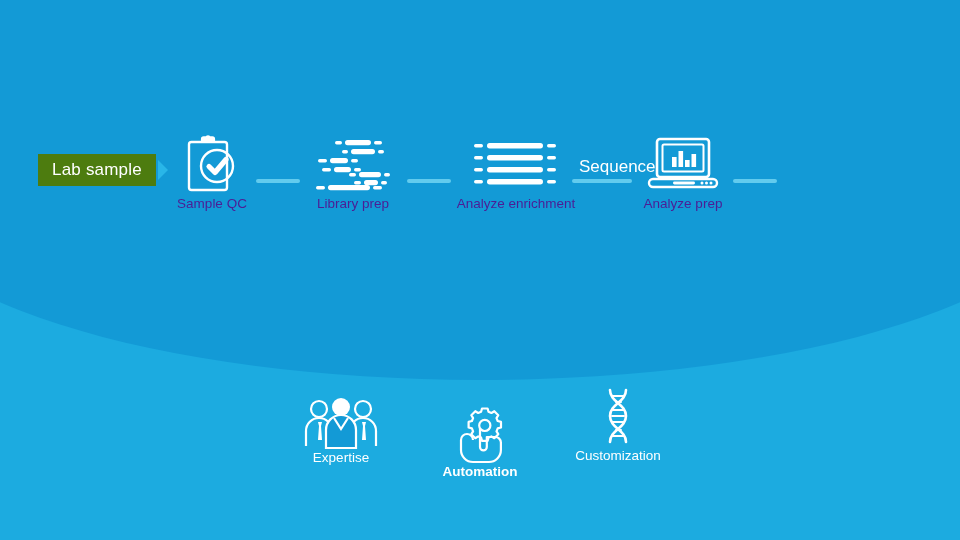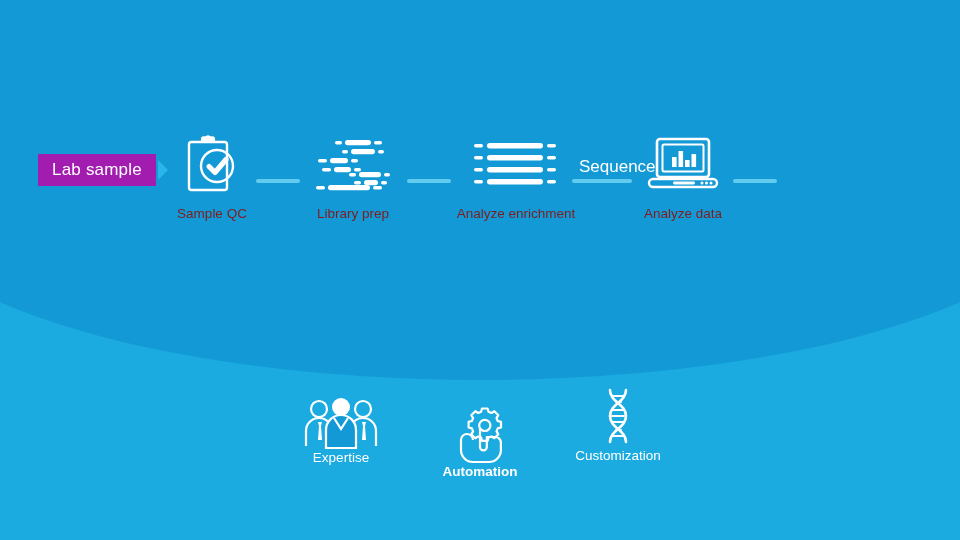--- a/index.html
+++ b/index.html
@@ -20,35 +20,35 @@
     border-bottom-right-radius:50% 190px;
   }
 
   
   .flow{position:absolute;left:0;top:0;width:960px;height:300px;}
 
   .badge{
     position:absolute;left:38px;top:154px;
     height:32px;line-height:32px;
     padding:0 14px 0 14px;
-    background:#a21caf;color:#ffffff;
+    background:#4d7c0f;color:#ffffff;
     font-size:17px;letter-spacing:.2px;white-space:nowrap;
   }
   .badge-tip{
     position:absolute;left:158px;top:160px;
     width:0;height:0;
     border-top:10px solid transparent;
     border-bottom:10px solid transparent;
     border-left:10px solid #29b6e8;
   }
 
   .step{position:absolute;top:132px;width:160px;text-align:center;}
   .step .ico{height:64px;display:flex;align-items:center;justify-content:center;}
   .step .cap{
-    margin-top:10px;color:#7f1d1d;font-size:13.5px;white-space:nowrap;
+    margin-top:0;color:#4c1d95;font-size:13.5px;white-space:nowrap;
   }
 
   .connector{
     position:absolute;height:4px;border-radius:2px;background:#62cbee;top:179px;
   }
   .seq-label{
     position:absolute;color:#ffffff;font-size:17px;white-space:nowrap;
     left:579px;top:157px;
   }
 
@@ -167,21 +167,21 @@
             <rect x="39" y="24" width="4.6" height="7"></rect>
             <rect x="45.5" y="18" width="4.6" height="13"></rect>
           </g>
           <rect x="3" y="43" width="68" height="8" rx="4" fill="none" stroke="#fff" stroke-width="2.4"></rect>
           <rect x="27" y="45.6" width="22" height="2.8" rx="1.4" fill="#fff"></rect>
           <circle cx="56" cy="47" r="1.5" fill="#fff"></circle>
           <circle cx="60.5" cy="47" r="1.5" fill="#fff"></circle>
           <circle cx="65" cy="47" r="1.5" fill="#fff"></circle>
         </svg>
       </div>
-      <div class="cap">Analyze data</div>
+      <div class="cap">Analyze prep</div>
     </div>
 
 
   </div>
 
   <div>
 
     <div class="feat" style="left:266px;top:392px;">
       <div class="ico">
         <svg width="80" height="52" viewBox="0 0 80 52">

